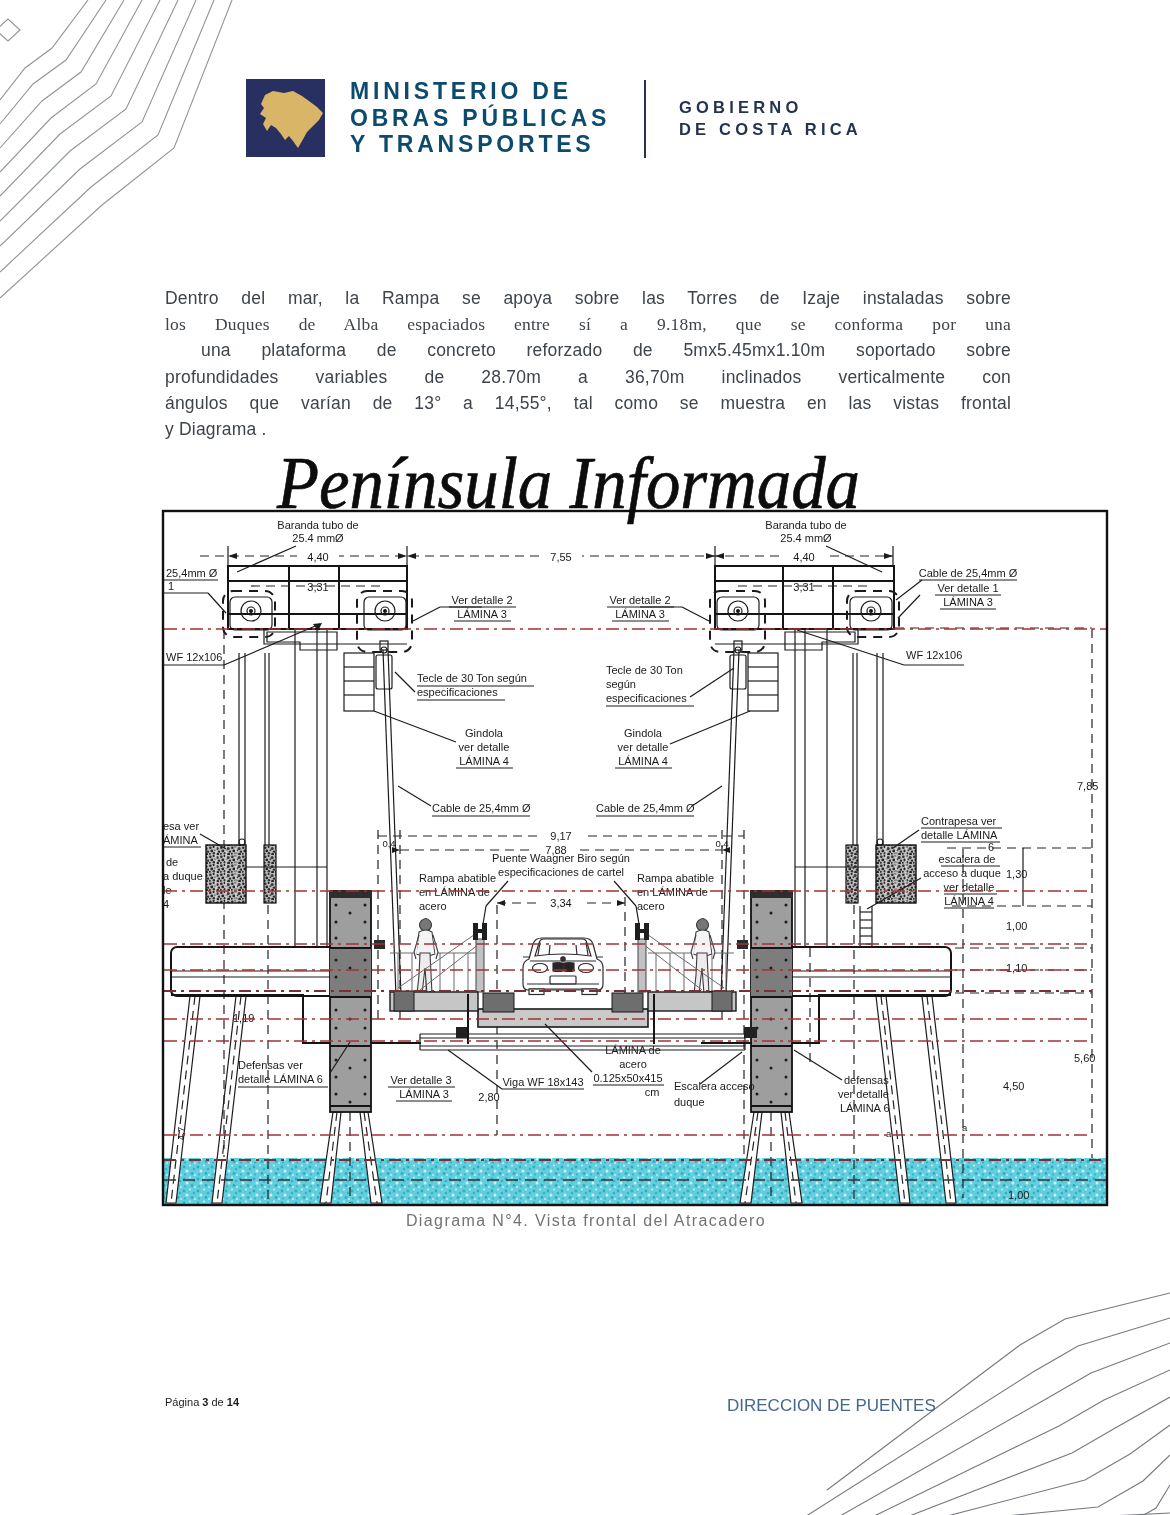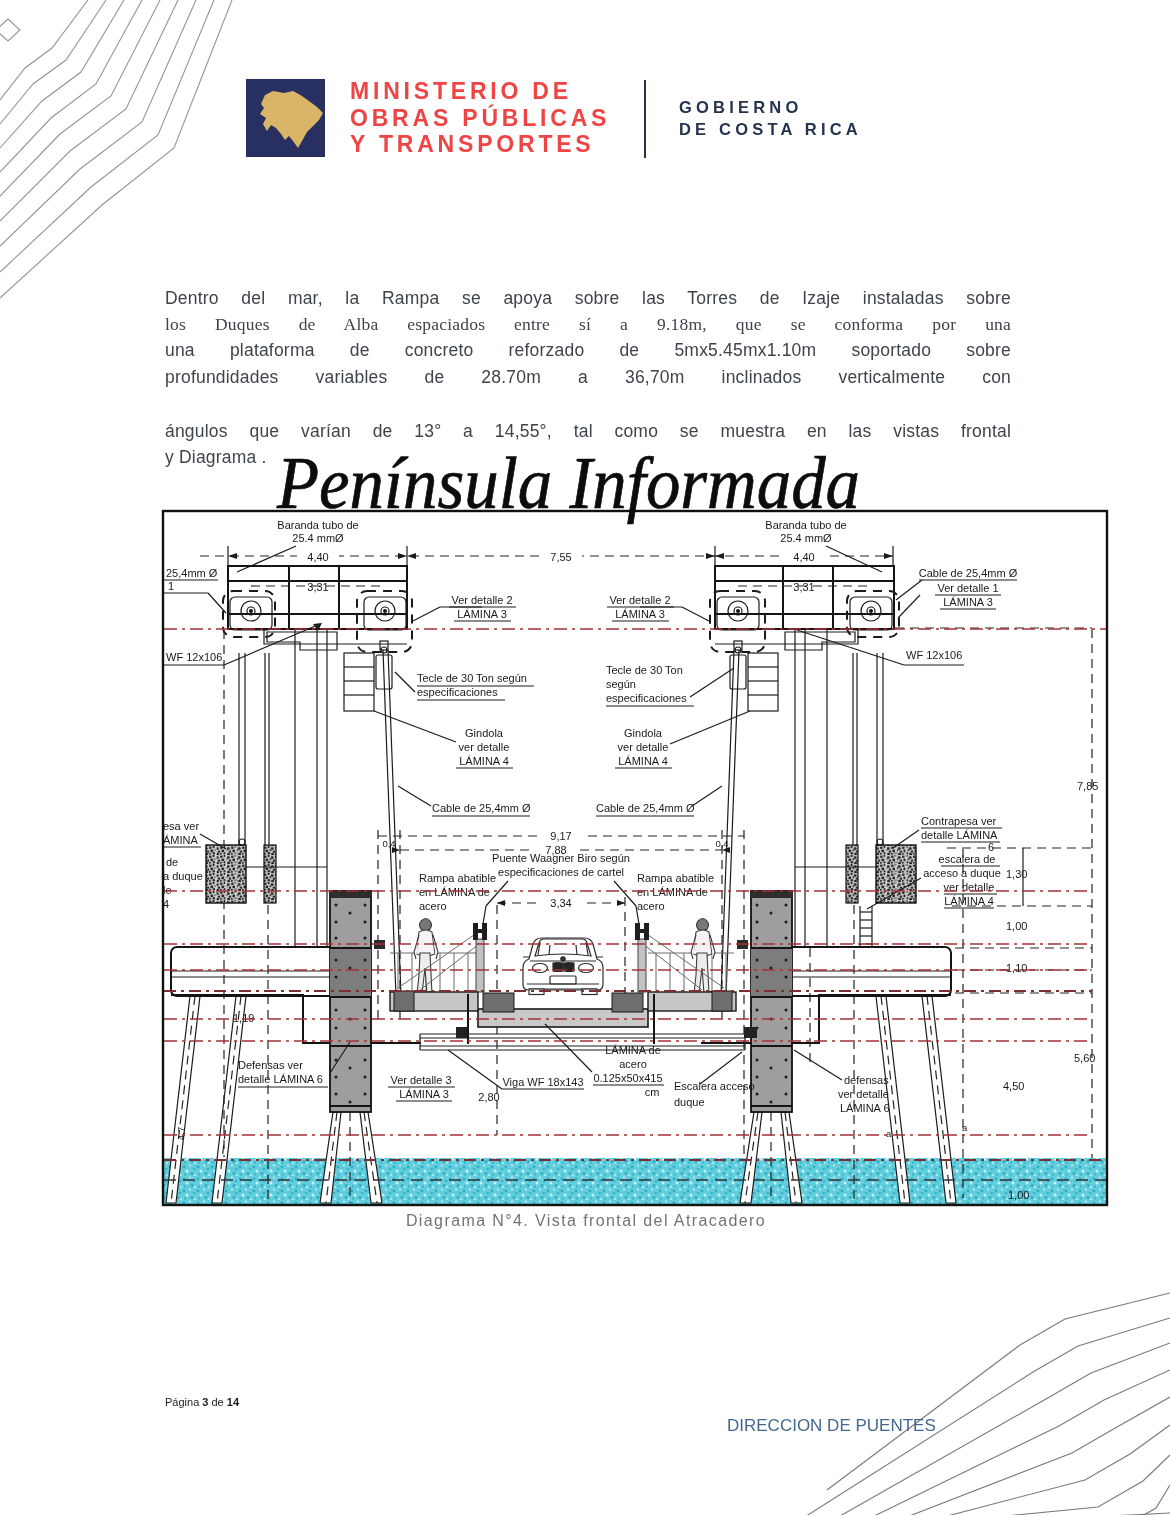--- a/index.html
+++ b/index.html
@@ -38,32 +38,32 @@
     <path d="M 218 235 L 331 249 L 376 223 L 390 200"></path>
     <path d="M 251 235 L 390 228"></path>
   </g>
 </svg>
 
 <svg class="abs" style="left:246px;top:79px" width="79" height="78" viewBox="0 0 79 78">
   <rect x="0" y="0" width="79" height="78" fill="#283061"></rect>
   <path fill="#d9b567" d="M 15 25 L 19 16 L 27 12 L 38 14 L 47 12 L 56 17 L 63 22 L 71 28 L 77 34 L 73 41 L 67 47 L 61 53 L 56 62 L 52 69 L 47 62 L 43 57 L 39 61 L 35 55 L 30 49 L 25 46 L 21 52 L 17 45 L 20 39 L 14 35 L 18 29 Z"></path>
 </svg>
 
-<div class="abs" style="left:350px;top:78px;font-size:23px;font-weight:bold;color:#ef4444;letter-spacing:3.8px;line-height:26.5px;">MINISTERIO DE<br>OBRAS PÚBLICAS<br>Y TRANSPORTES</div>
+<div class="abs" style="left:350px;top:78px;font-size:23px;font-weight:bold;color:#0c4a6e;letter-spacing:3.8px;line-height:26.5px;">MINISTERIO DE<br>OBRAS PÚBLICAS<br>Y TRANSPORTES</div>
 
 <div class="abs" style="left:644px;top:80px;width:2px;height:78px;background:#25334f;"></div>
 
 <div class="abs" style="left:673px;top:96px;font-size:16.5px;font-weight:bold;color:#25334f;letter-spacing:4.2px;line-height:22px;margin-left:6px;">GOBIERNO<br>DE COSTA RICA</div>
 
 <div class="abs" style="left:165px;top:285px;width:846px;font-size:17.5px;line-height:26.2px;color:#3e444b;letter-spacing:0.2px;">
   <div style="text-align:justify;text-align-last:justify;">Dentro del mar, la Rampa se apoya sobre las Torres de Izaje instaladas sobre</div>
   <div style="text-align:justify;text-align-last:justify;font-family:Liberation Serif, serif;">los Duques de Alba espaciados entre sí a 9.18m, que se conforma por una</div>
-  <div style="text-align:justify;text-align-last:justify;">una plataforma de concreto reforzado de 5mx5.45mx1.10m soportado sobre</div>
+  <div style="text-align:justify;text-align-last:justify;margin-left:36px;">una plataforma de concreto reforzado de 5mx5.45mx1.10m soportado sobre</div>
   <div style="text-align:justify;text-align-last:justify;">profundidades variables de 28.70m a 36,70m inclinados verticalmente con</div>
-  <div style="text-align:justify;text-align-last:justify;margin-top:28px;">ángulos que varían de 13° a 14,55°, tal como se muestra en las vistas frontal</div>
+  <div style="text-align:justify;text-align-last:justify;">ángulos que varían de 13° a 14,55°, tal como se muestra en las vistas frontal</div>
   <div>y Diagrama .</div>
 </div>
 
 <svg id="diag" class="abs" style="left:0;top:0" width="1170" height="1515" viewBox="0 0 1170 1515">
 <defs>
   <pattern id="water" width="14" height="12" patternUnits="userSpaceOnUse">
     <rect width="14" height="12" fill="#63cedd"></rect>
     <circle cx="2" cy="3" r="1.4" fill="#2fadc2"></circle>
     <circle cx="8" cy="1.5" r="1.1" fill="#bff0f5"></circle>
     <circle cx="12" cy="5" r="1.3" fill="#35b2c6"></circle>
@@ -722,13 +722,13 @@
 
   <rect x="163" y="511" width="944" height="694" fill="none" stroke="#111" stroke-width="2.4"></rect>
 </svg>
 
 <div class="abs" style="left:277px;top:441px;font-family:'Liberation Serif',serif;font-style:italic;font-size:74px;color:#0c0c0c;white-space:nowrap;-webkit-text-stroke:0.7px #0c0c0c;transform:scaleX(0.93);transform-origin:left top;">Península Informada</div>
 
 <div class="abs" style="left:114px;top:1212px;width:944px;text-align:center;font-size:16px;color:#737373;letter-spacing:1.4px;">Diagrama N°4. Vista frontal del Atracadero</div>
 
 <div class="abs" style="left:165px;top:1396px;font-size:11px;color:#1d1d1f;">Página <b>3</b> de <b>14</b></div>
 
-<div class="abs" style="left:727px;top:1396px;font-size:17px;color:#44678f;margin-top:20px;">DIRECCION DE PUENTES</div>
+<div class="abs" style="left:727px;top:1396px;font-size:17px;color:#44678f;">DIRECCION DE PUENTES</div>
 
 </body></html>

